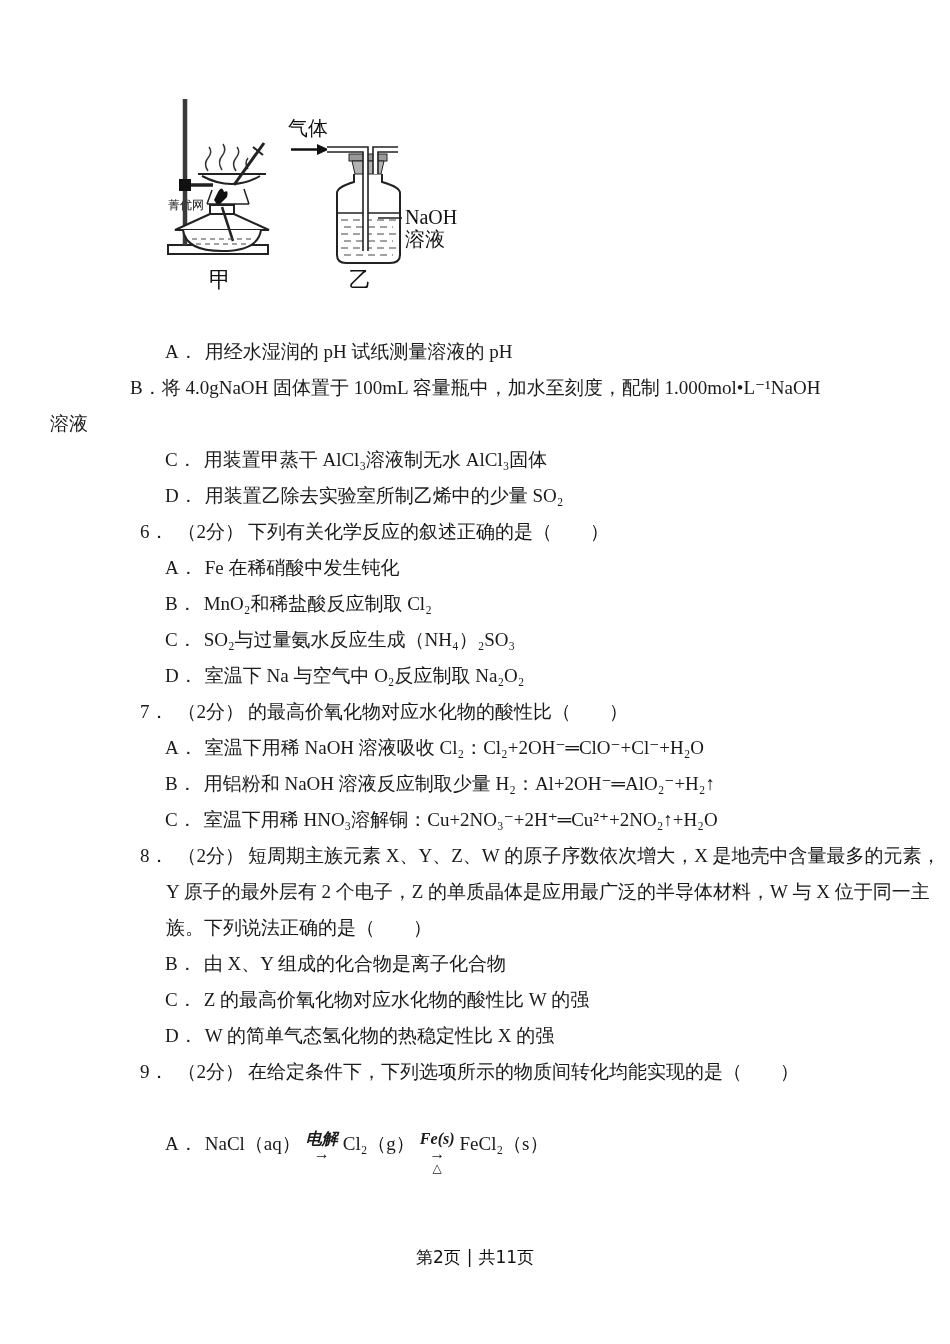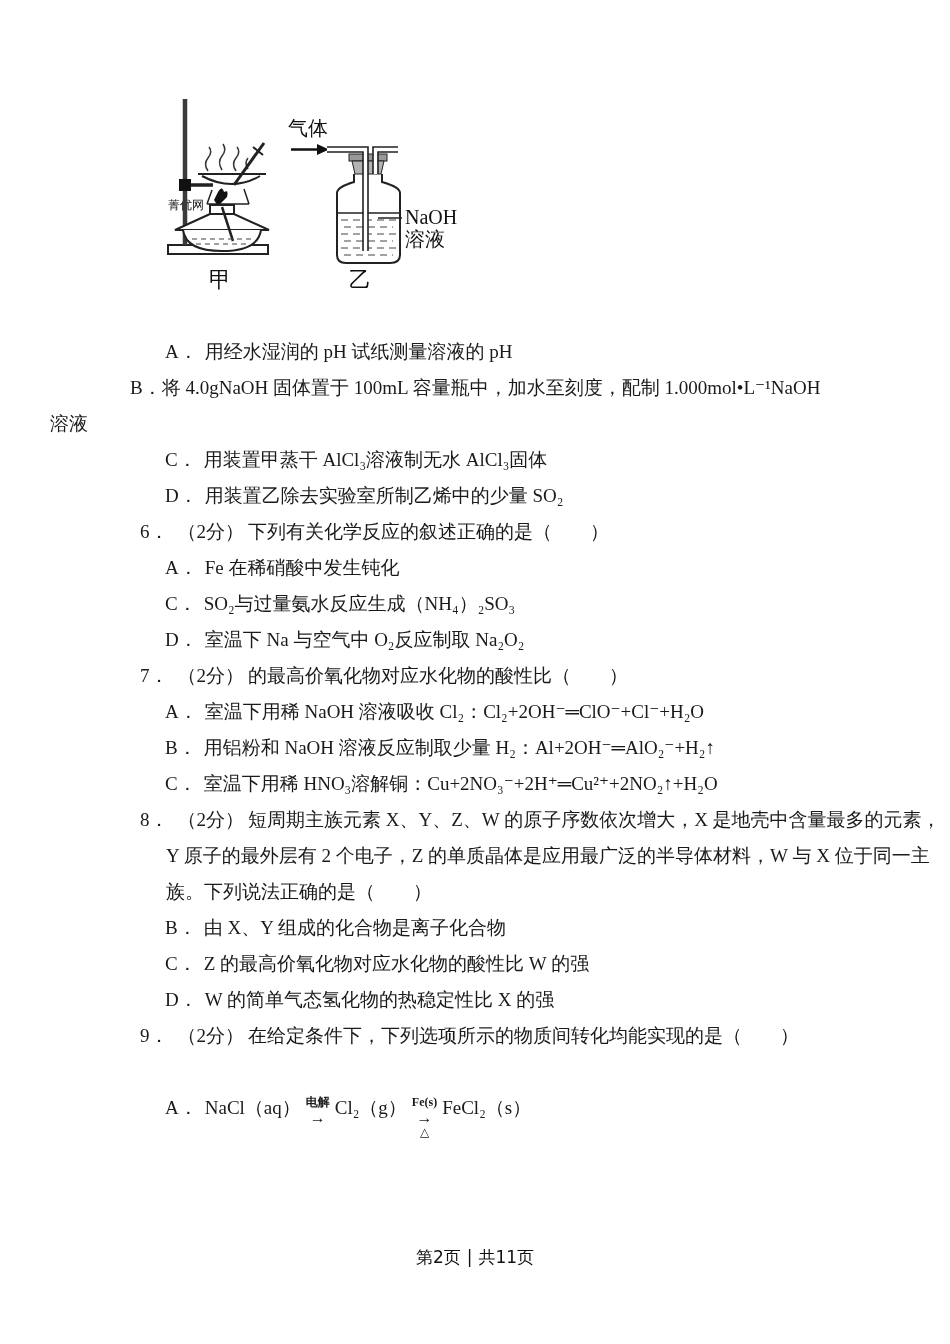--- a/index.html
+++ b/index.html
@@ -20,21 +20,21 @@
   .outdent { margin-left:50px; text-indent:80px; width:780px; }
   .hang { margin-left:166px; text-indent:-26px; width:786px; }
   .qnum { margin-right:9px; }
   .qscore { margin-right:4px;text-align:right; }
   .rxnline { min-height:62px;margin-top:36px; }
   .rxn {
     display:inline-flex; flex-direction:column; align-items:center;
     vertical-align:top; padding-top:5px; margin:0 5px;
     line-height:15px;
   }
-  .rxn .cond { font-size:12px; font-weight:bold; }
+  .rxn .cond { font-size:16px; font-weight:bold; font-style:italic; }
   .rxn .arr  { font-size:16px; font-style:normal; }
   .rxn .condb{ font-size:12px; }
   .footer {
     position:absolute; top:1246px; left:0; width:100%;
     text-align:center;
     font-family:"DejaVu Sans","Liberation Sans",sans-serif;
     font-size:17px; line-height:22px; color:#111;
   }
   .footer span { margin:0 3px; }
   svg text { font-family:"Liberation Serif","DejaVu Serif",serif; fill:#111; }
@@ -124,20 +124,21 @@
   <div>
     <div class="opt"><span class="olabel">A．</span><span>用经水湿润的 pH 试纸测量溶液的 pH</span></div>
     <div class="outdent"><span class="olabel">B．</span><span>将 4.0gNaOH 固体置于 100mL 容量瓶中，加水至刻度，配制 1.000mol•L⁻¹NaOH 溶液</span></div>
     <div class="opt"><span class="olabel">C．</span><span>用装置甲蒸干 AlCl₃溶液制无水 AlCl₃固体</span></div>
     <div class="opt"><span class="olabel">D．</span><span>用装置乙除去实验室所制乙烯中的少量 SO₂</span></div>
   </div>
 
   <div>
     <div class="hang"><span class="qnum">6．</span><span class="qscore">（2分）</span><span>下列有关化学反应的叙述正确的是（　　）</span></div>
     <div class="opt"><span class="olabel">A．</span><span>Fe 在稀硝酸中发生钝化</span></div>
+    <div class="opt"><span class="olabel">B．</span><span>MnO₂和稀盐酸反应制取 Cl₂</span></div>
     <div class="opt"><span class="olabel">C．</span><span>SO₂与过量氨水反应生成（NH₄）₂SO₃</span></div>
     <div class="opt"><span class="olabel">D．</span><span>室温下 Na 与空气中 O₂反应制取 Na₂O₂</span></div>
   </div>
 
   <div>
     <div class="hang"><span class="qnum">7．</span><span class="qscore">（2分）</span><span>的最高价氧化物对应水化物的酸性比（　　）</span></div>
     <div class="opt"><span class="olabel">A．</span><span>室温下用稀 NaOH 溶液吸收 Cl₂：Cl₂+2OH⁻═ClO⁻+Cl⁻+H₂O</span></div>
     <div class="opt"><span class="olabel">B．</span><span>用铝粉和 NaOH 溶液反应制取少量 H₂：Al+2OH⁻═AlO₂⁻+H₂↑</span></div>
     <div class="opt"><span class="olabel">C．</span><span>室温下用稀 HNO₃溶解铜：Cu+2NO₃⁻+2H⁺═Cu²⁺+2NO₂↑+H₂O</span></div>
   </div>

